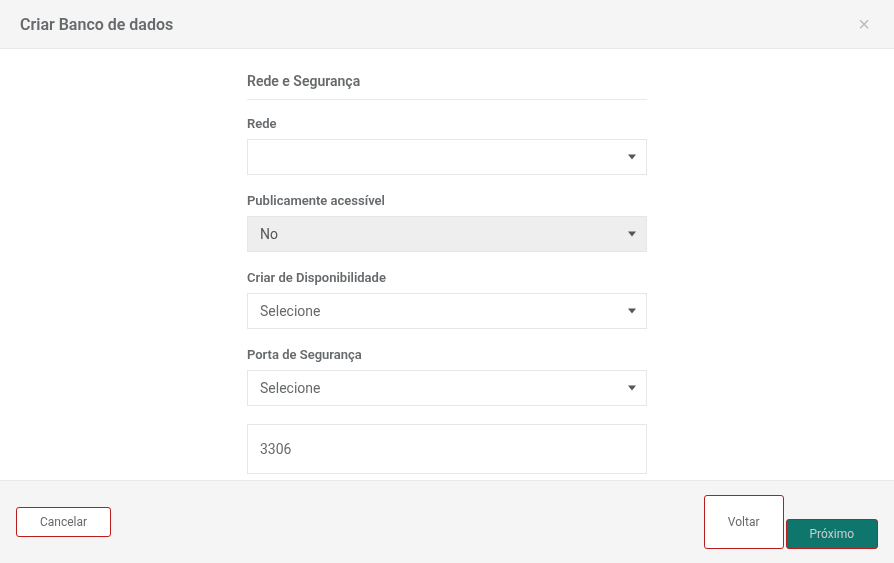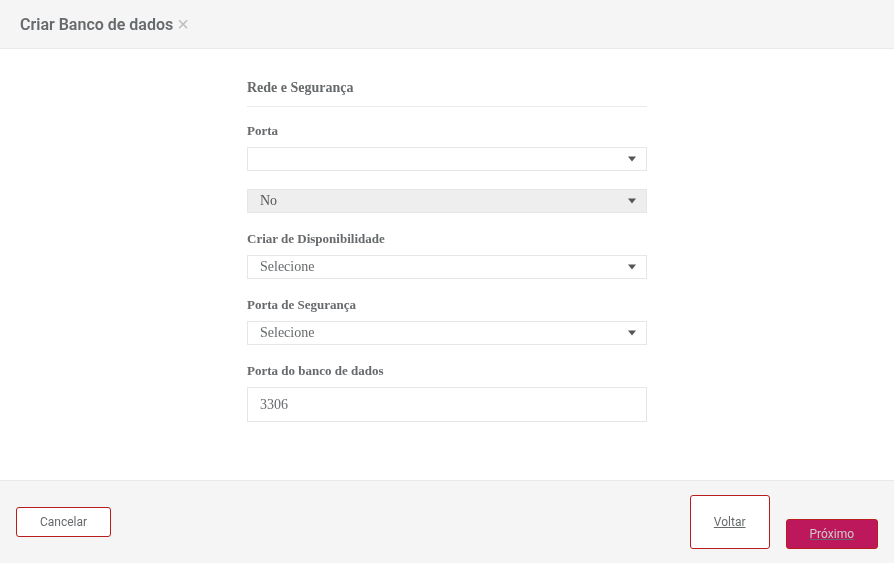--- a/index.html
+++ b/index.html
@@ -15,21 +15,21 @@
       width: 894px;
       height: 563px;
       overflow: hidden;
       position: relative;
     }
     .modal-header {
       background: #f5f5f5;
       border-bottom: 1px solid #e7eaec;
       padding: 14px 20px;
       display: flex;
-      justify-content: flex-start;
+      justify-content: space-between;
       align-items: center;
     }
     .modal-title {
       font-size: 16px;
       font-weight: 600;
       color: #676a6c;
     }
     .close-btn {
       background: none;
       border: none;
@@ -39,22 +39,21 @@
       line-height: 1;
       padding: 0 4px;
     }
     .modal-body {
       padding: 24px 20px 20px 20px;
       height: 448px;
       overflow-y: auto;
     }
     .form-container {
       max-width: 400px;
-      margin: 7px auto;
-      font-family: Liberation Serif, serif;
+      margin: 0 auto;
     }
     .section-title {
       font-size: 14px;
       font-weight: 600;
       color: #676a6c;
       padding-bottom: 10px;
       border-bottom: 1px solid #e7eaec;
       margin-bottom: 16px;
     }
     .form-group {
@@ -65,21 +64,21 @@
       font-weight: 600;
       color: #676a6c;
       margin-bottom: 8px;
       font-size: 13px;
     }
     .form-control {
       position: relative;
       width: 100%;
       border: 1px solid #e5e6e7;
       background: #fff;
-      height: 24px;
+      height: 36px;
       display: flex;
       align-items: center;
       padding: 0 32px 0 12px;
       cursor: pointer;
       font-size: 14px;
       color: #676a6c;
     }
     .form-control.disabled-look {
       background: #eee;
       color: #555;
@@ -92,85 +91,85 @@
       width: 0;
       height: 0;
       border-left: 4px solid transparent;
       border-right: 4px solid transparent;
       border-top: 5px solid #555;
     }
     .text-input {
       width: 100%;
       border: 1px solid #e5e6e7;
       background: #fff;
-      height: 35px;
+      height: 50px;
       padding: 0 12px;
       font-size: 14px;
       color: #676a6c;
       font-family: inherit;
       outline: none;
     }
     .modal-footer {
       position: absolute;
       bottom: 0;
       left: 0;
       right: 0;
       background: #f5f5f5;
       border-top: 1px solid #e7eaec;
       padding: 14px 16px;
       display: flex;
       justify-content: space-between;
       align-items: center;
     }
     .footer-right {
       display: flex;
-      gap: 16px;
-      text-decoration: underline;
+      gap: 2px;
     }
     .btn {
       border: 1px solid #b91c1c;
       background: #fff;
       color: #676a6c;
       padding: 7px 23px;
       font-size: 12px;
       cursor: pointer;
       font-family: inherit;
       border-radius: 3px;
     }
     .btn.disabled {
       color: #ccc;
       cursor: not-allowed;
-      background: #be185d;
+      background: #0f766e;
       margin-top: 24px;
     }
   </style>
 </head>
 <body>
 
 <div class="modal-header">
   <div class="modal-title">Criar Banco de dados</div>
   <button class="close-btn">
     <span>×</span>
   </button>
 </div>
 
 <div class="modal-body">
   <div class="form-container">
 
     <div class="section-title">Rede e Segurança</div>
 
     <div class="form-group">
-      <label class="form-label">Porta</label>
+      <label class="form-label">Rede</label>
       <div class="form-control">
         <span></span>
         <span class="caret"></span>
       </div>
     </div>
 
     <div class="form-group">
+      <label class="form-label">Publicamente acessível</label>
       <div class="form-control disabled-look">
         <span>No</span>
         <span class="caret"></span>
       </div>
     </div>
 
     <div class="form-group">
       <label class="form-label">Criar de Disponibilidade</label>
       <div class="form-control">
         <span>Selecione</span>
@@ -180,21 +179,20 @@
 
     <div class="form-group">
       <label class="form-label">Porta de Segurança</label>
       <div class="form-control">
         <span>Selecione</span>
         <span class="caret"></span>
       </div>
     </div>
 
     <div class="form-group">
-      <label class="form-label">Porta do banco de dados</label>
       <input type="text" class="text-input" value="3306" style="">
     </div>
 
   </div>
 </div>
 
 <div class="modal-footer">
   <div class="footer-left">
     <button class="btn">Cancelar</button>
   </div>

